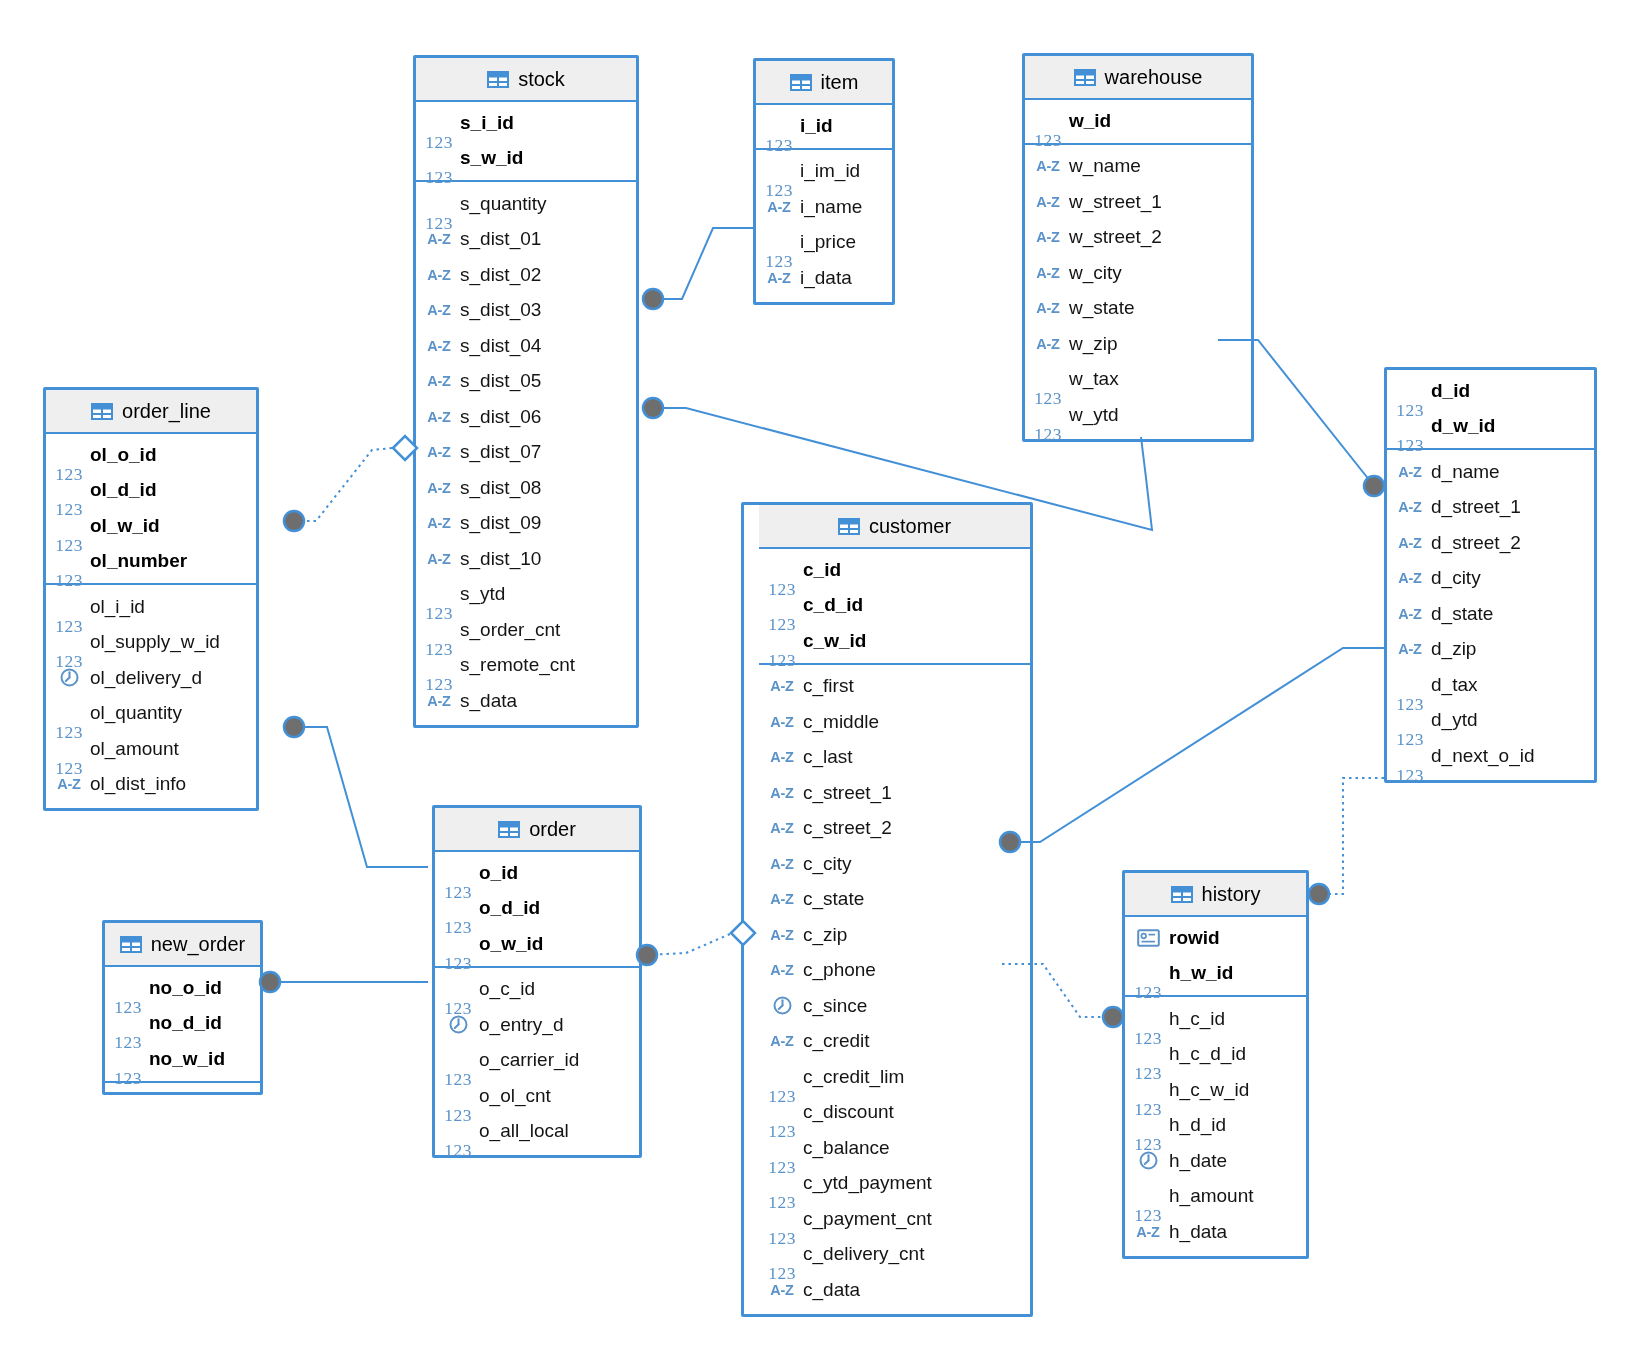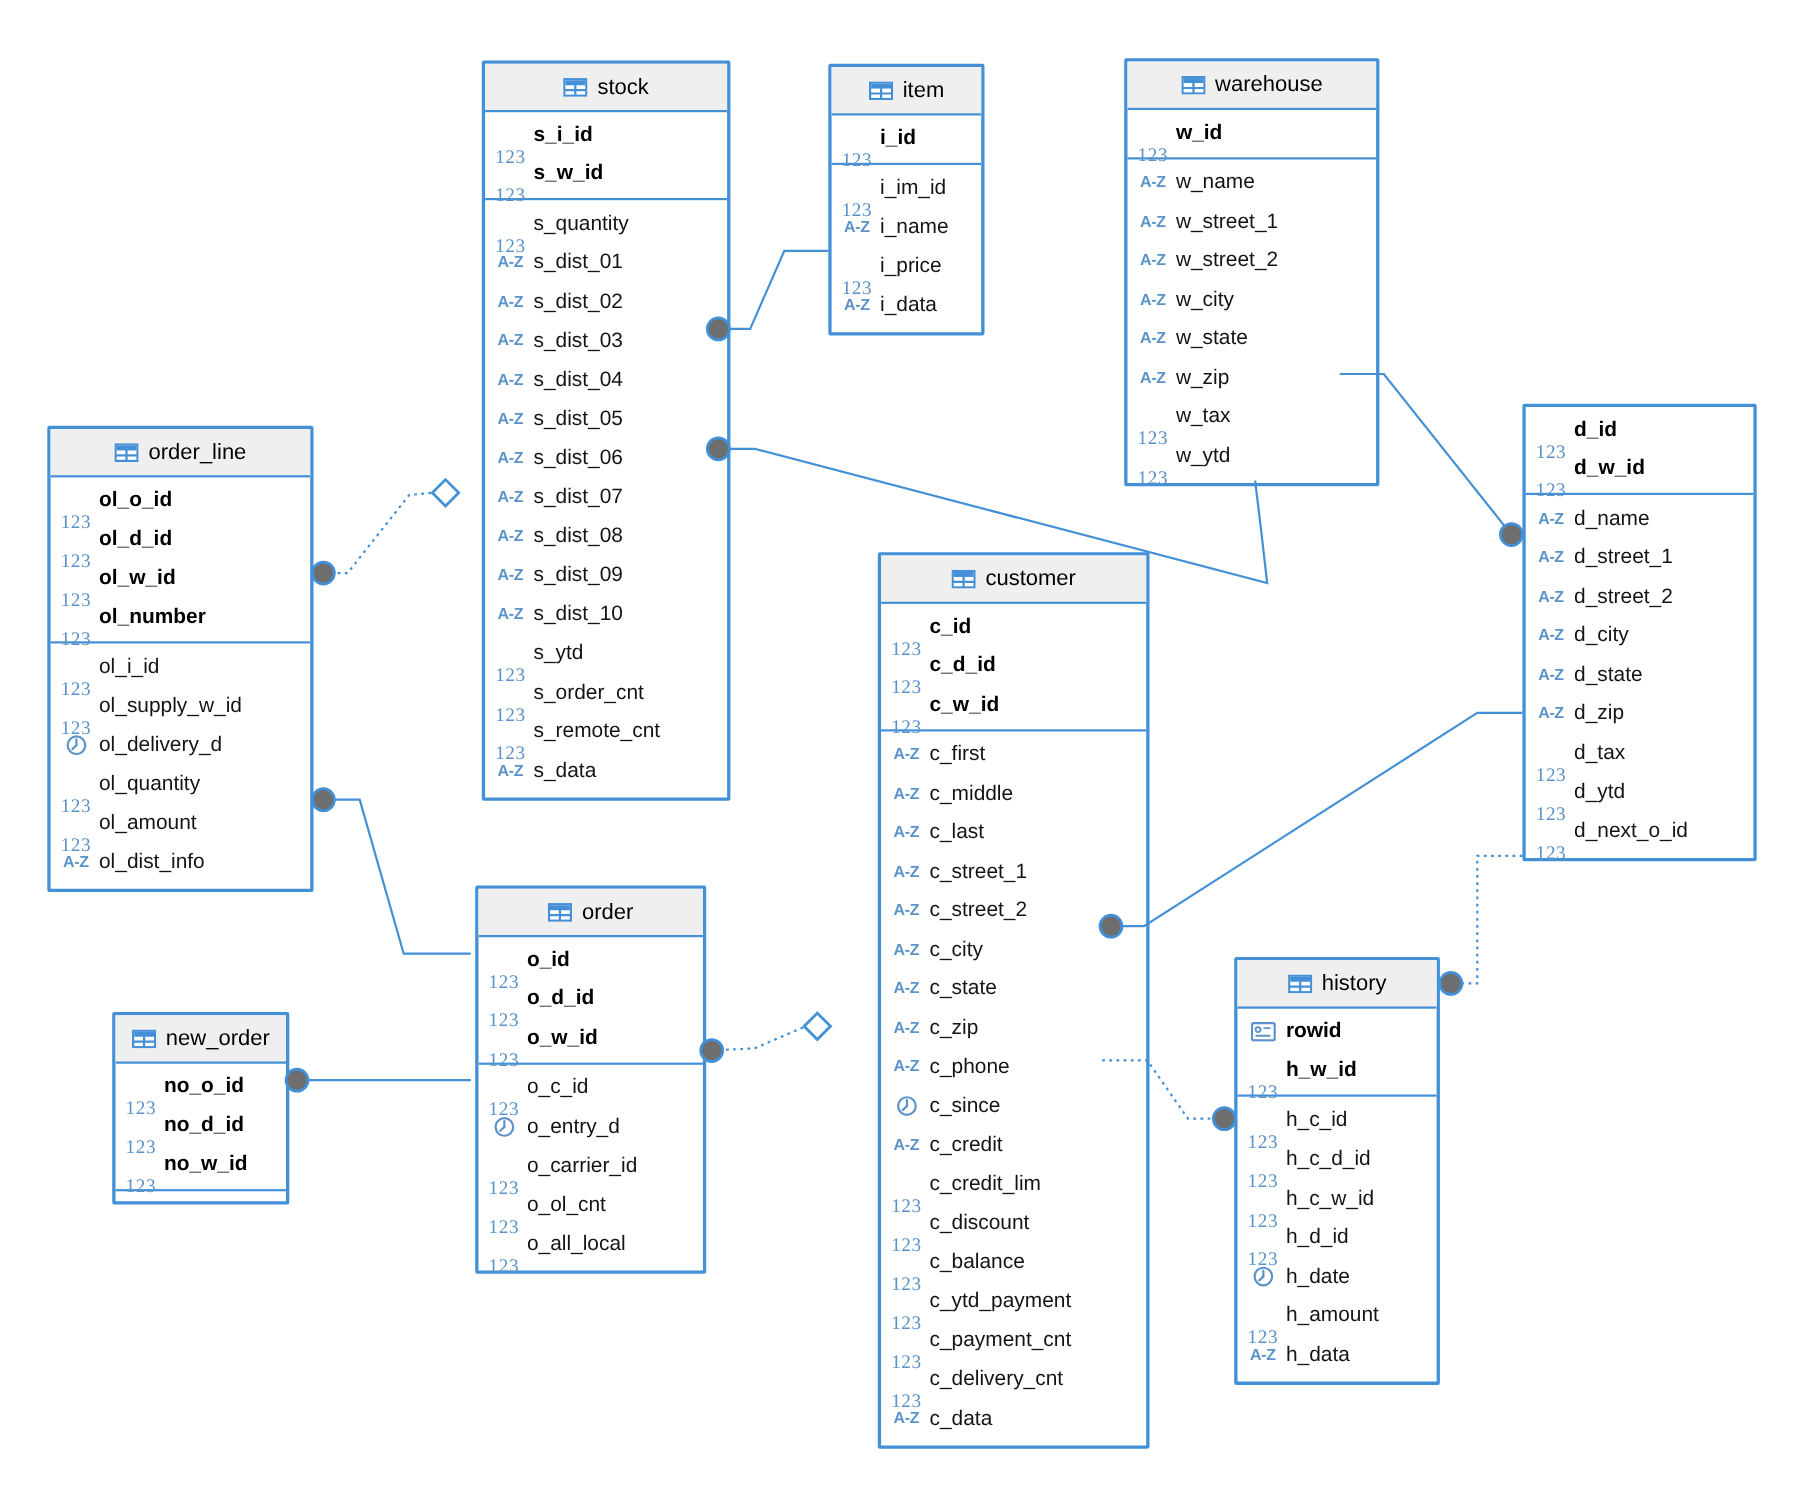--- a/index.html
+++ b/index.html
@@ -27,21 +27,21 @@
   .ic-num{font-family:"Liberation Serif",serif;font-size:17.5px;color:#5b93c9;letter-spacing:.5px;margin-top:39px;}
   .ic-az{font-family:"Liberation Sans",sans-serif;font-size:14.5px;font-weight:700;color:#5b93c9;letter-spacing:-.3px;}
   .cname{font-size:19px;color:#141414;padding-left:3px;white-space:nowrap;}
   .row.pk .cname{font-weight:700;color:#000;}
 </style>
 </head>
 <body>
 
 <div class="canvas">
 
-  <div class="tbl" style="left:43px;top:387px;width:242px;">
+  <div class="tbl" style="left:43px;top:387px;width:216px;">
     <div class="thead">
       <span class="tbl-ic">
           <svg width="22" height="17" viewBox="0 0 22 17">
             <rect x="1" y="1" width="20" height="15" fill="#fff" stroke="#4390d7" stroke-width="2"></rect>
             <rect x="2" y="2" width="18" height="4.5" fill="#4390d7"></rect>
             <line x1="11" y1="6" x2="11" y2="16" stroke="#4390d7" stroke-width="2"></line>
             <line x1="1" y1="11" x2="21" y2="11" stroke="#4390d7" stroke-width="2"></line>
           </svg>
         </span>
       <span class="ttitle">order_line</span>
@@ -144,21 +144,21 @@
         <div class="row pk">
           <span class="icol">
             <span class="ic-num">123</span>
           </span>
           <span class="cname">no_w_id</span>
         </div>
       </div>
     <div class="sec-fields empty"></div>
   </div>
 
-  <div class="tbl" style="left:438px;top:55px;width:226px;">
+  <div class="tbl" style="left:413px;top:55px;width:226px;">
     <div class="thead">
       <span class="tbl-ic">
           <svg width="22" height="17" viewBox="0 0 22 17">
             <rect x="1" y="1" width="20" height="15" fill="#fff" stroke="#4390d7" stroke-width="2"></rect>
             <rect x="2" y="2" width="18" height="4.5" fill="#4390d7"></rect>
             <line x1="11" y1="6" x2="11" y2="16" stroke="#4390d7" stroke-width="2"></line>
             <line x1="1" y1="11" x2="21" y2="11" stroke="#4390d7" stroke-width="2"></line>
           </svg>
         </span>
       <span class="ttitle">stock</span>
@@ -382,21 +382,21 @@
         </div>
         <div class="row">
           <span class="icol">
             <span class="ic-az">A-Z</span>
           </span>
           <span class="cname">i_data</span>
         </div>
       </div>
   </div>
 
-  <div class="tbl" style="left:798px;top:502px;width:247px;">
+  <div class="tbl" style="left:741px;top:502px;width:292px;padding-left:15px;">
     <div class="thead">
       <span class="tbl-ic">
           <svg width="22" height="17" viewBox="0 0 22 17">
             <rect x="1" y="1" width="20" height="15" fill="#fff" stroke="#4390d7" stroke-width="2"></rect>
             <rect x="2" y="2" width="18" height="4.5" fill="#4390d7"></rect>
             <line x1="11" y1="6" x2="11" y2="16" stroke="#4390d7" stroke-width="2"></line>
             <line x1="1" y1="11" x2="21" y2="11" stroke="#4390d7" stroke-width="2"></line>
           </svg>
         </span>
       <span class="ttitle">customer</span>

